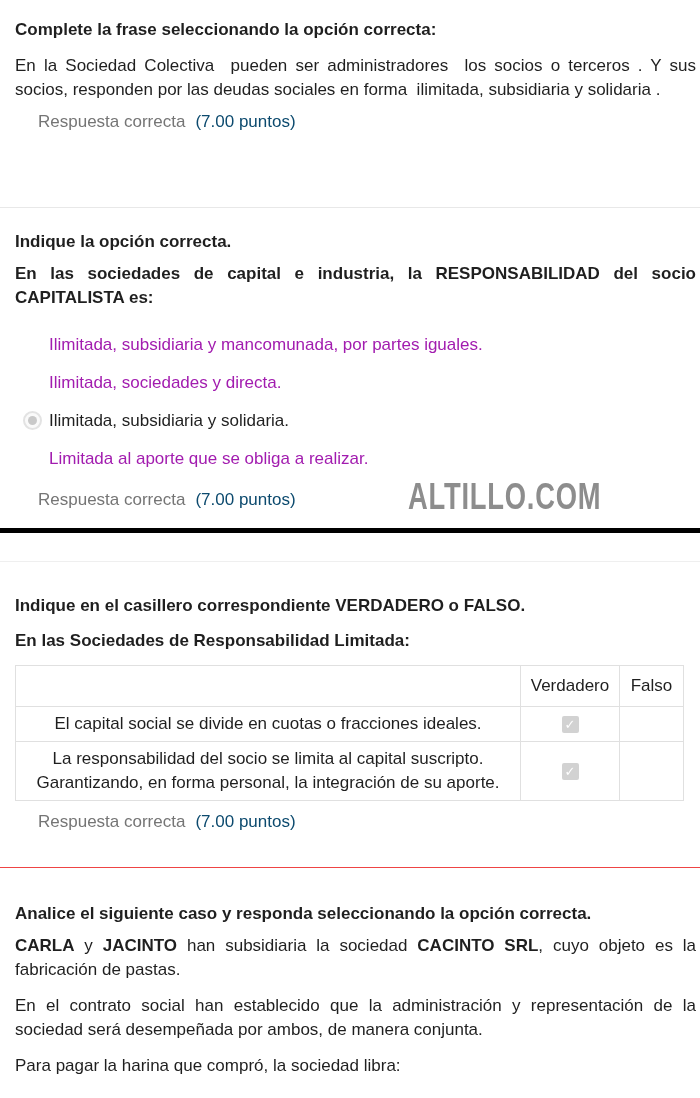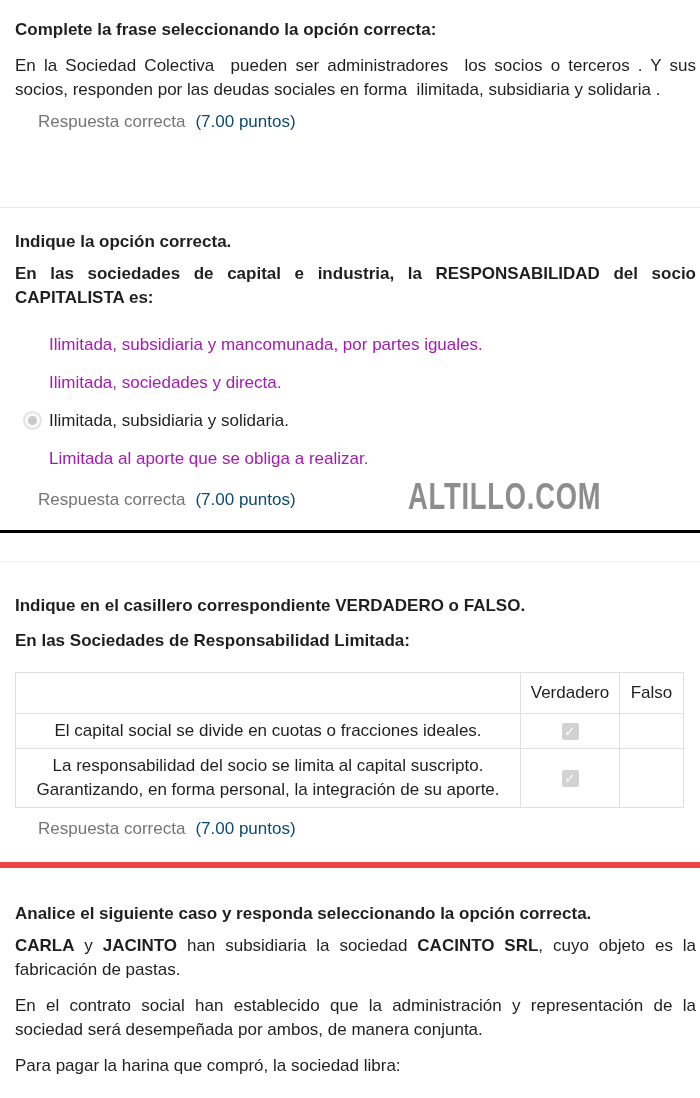--- a/index.html
+++ b/index.html
@@ -38,23 +38,23 @@
     margin-top: 8px;
     padding-left: 23px;
     font-size: 17px;
     line-height: 24px;
     color: #757575;
   }
   .score .pts { margin-left: 10px; color: #0c4a6e; }
 
   
   .sec1 { height: 208px; padding-top: 18px; border-bottom: 1px solid #e8e8e8; }
-  .sec2 { position: relative; height: 325px; padding-top: 22px; border-bottom: 3px solid #000000; }
+  .sec2 { position: relative; height: 325px; padding-top: 22px; border-bottom: 5px solid #000000; }
   .gapband { height: 29px; border-bottom: 1px solid #efefef; }
-  .sec3 { height: 306px; padding-top: 32px; border-bottom: 6px solid #ef4444; }
+  .sec3 { height: 306px; padding-top: 32px; border-bottom: 1px solid #ef4444; }
   .sec4 { height: 230px; padding-top: 34px; }
 
   
   .sec2 .body { margin-top: 8px; }
   .opts { margin-top: 23px; }
   .opt {
     position: relative;
     padding-left: 34px;
     font-size: 17px;
     line-height: 24px;
@@ -94,21 +94,21 @@
     letter-spacing: 1px;
     color: #8d8d8d;
     transform: scaleX(0.76);
     transform-origin: 0 0;
     white-space: nowrap;
   }
 
   
   .sec3 .prompt { margin-top: 11px; }
   table.tf {
-    margin-top: 19px;
+    margin-top: 12px;
     width: 669px;
     border-collapse: collapse;
     font-size: 17px;
     color: #1f1f1f;
   }
   .tf th, .tf td { border: 1px solid #e0e0e0; text-align: center; }
   .tf th { font-weight: 400; padding: 8px 6px; line-height: 24px; }
   .tf td { padding: 5px 10px; line-height: 24px; }
   .tf .c2 { width: 99px; }
   .tf .c3 { width: 64px; }

